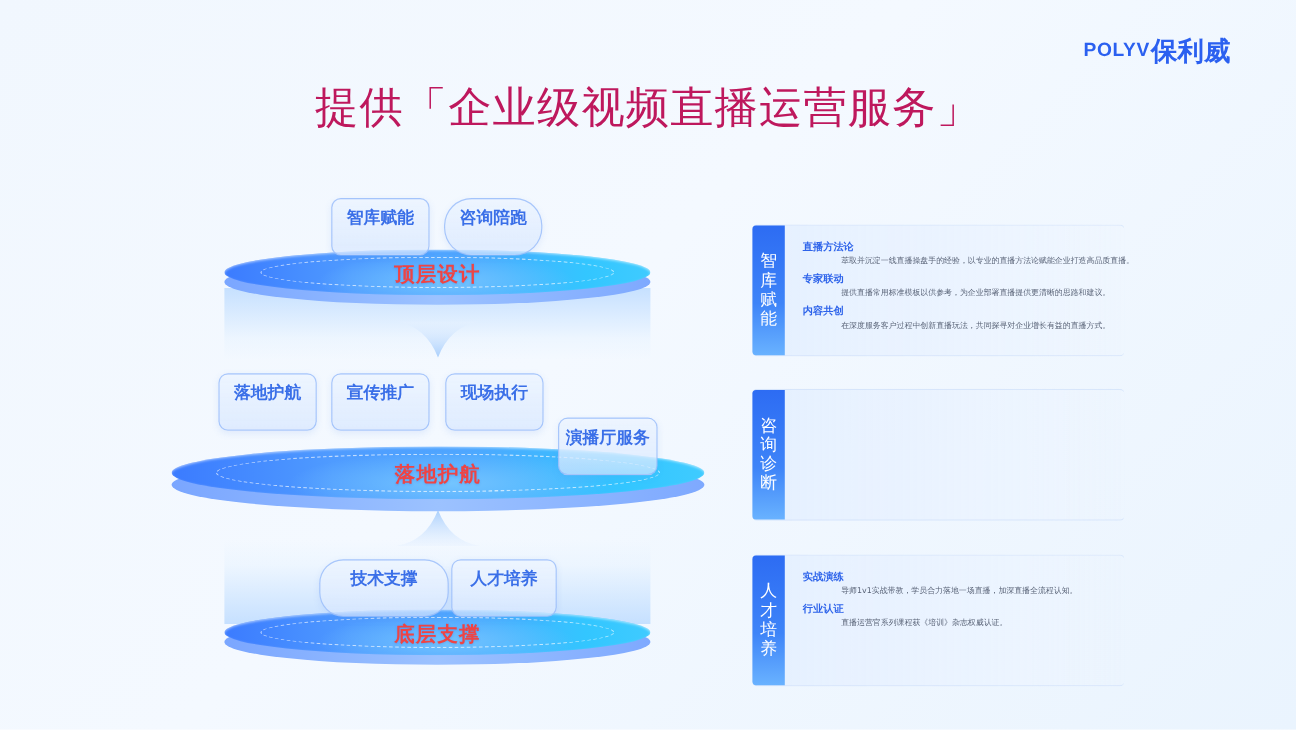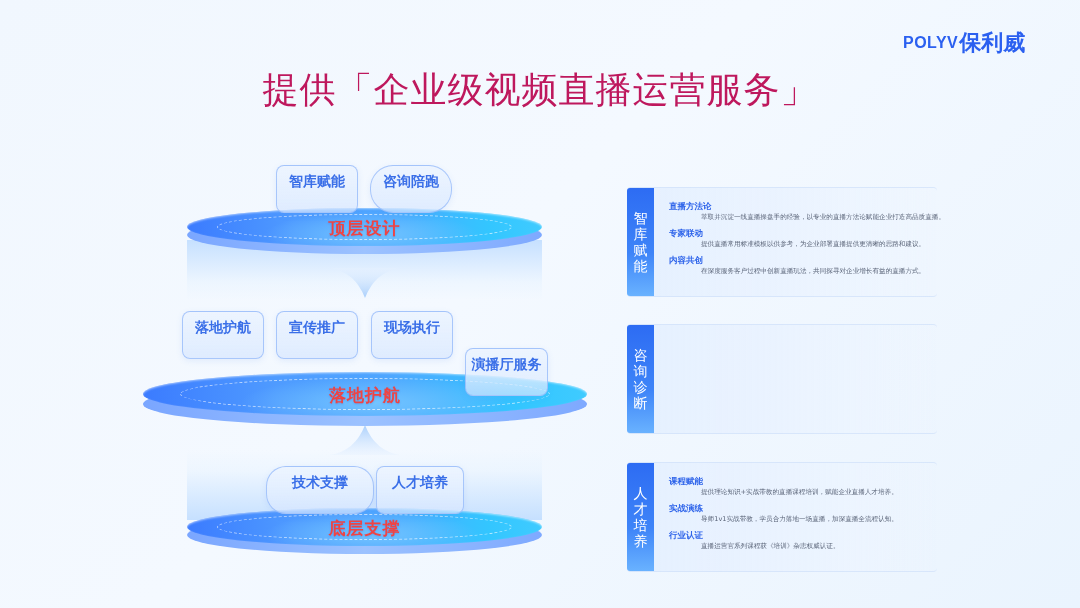--- a/index.html
+++ b/index.html
@@ -203,24 +203,20 @@
 
 <div class="panel" style="top:462px;">
   <div class="accent">
     <span>人</span>
     <span>才</span>
     <span>培</span>
     <span>养</span>
   </div>
   <div class="items">
     <div class="item">
-      <div class="item-title">课程赋能</div>
-      <div class="item-desc">提供理论知识+实战带教的直播课程培训，赋能企业直播人才培养。</div>
-    </div>
-    <div class="item">
       <div class="item-title">实战演练</div>
       <div class="item-desc">导师1v1实战带教，学员合力落地一场直播，加深直播全流程认知。</div>
     </div>
     <div class="item">
       <div class="item-title">行业认证</div>
       <div class="item-desc">直播运营官系列课程获《培训》杂志权威认证。</div>
     </div>
   </div>
 </div>
 

